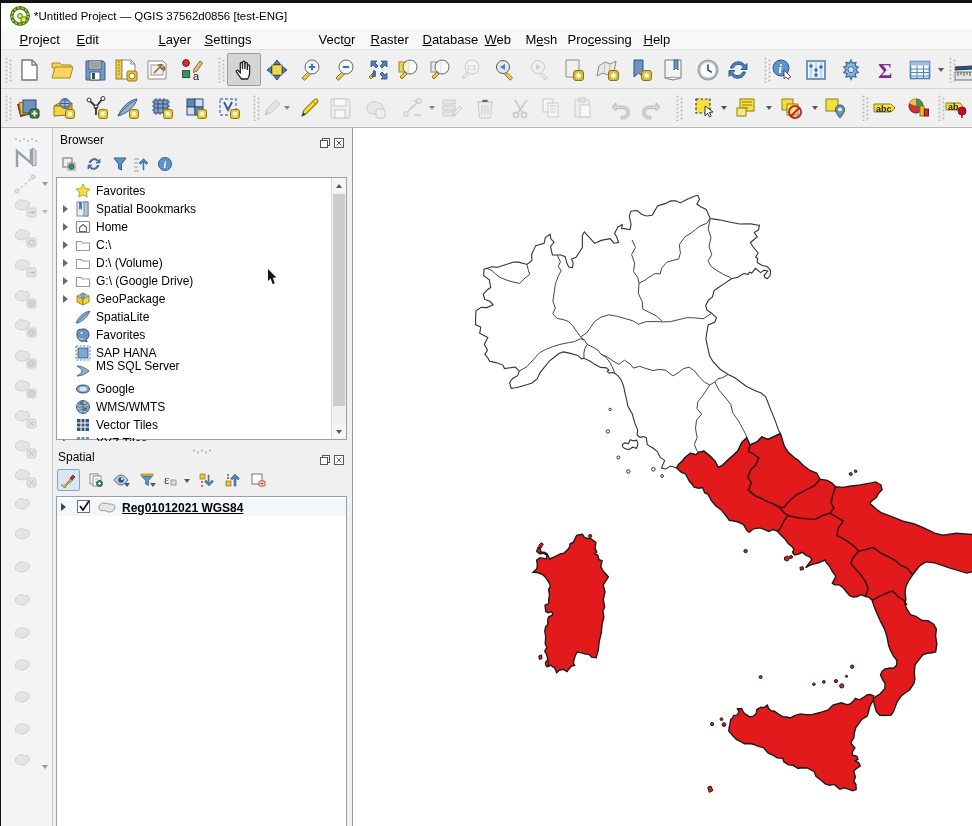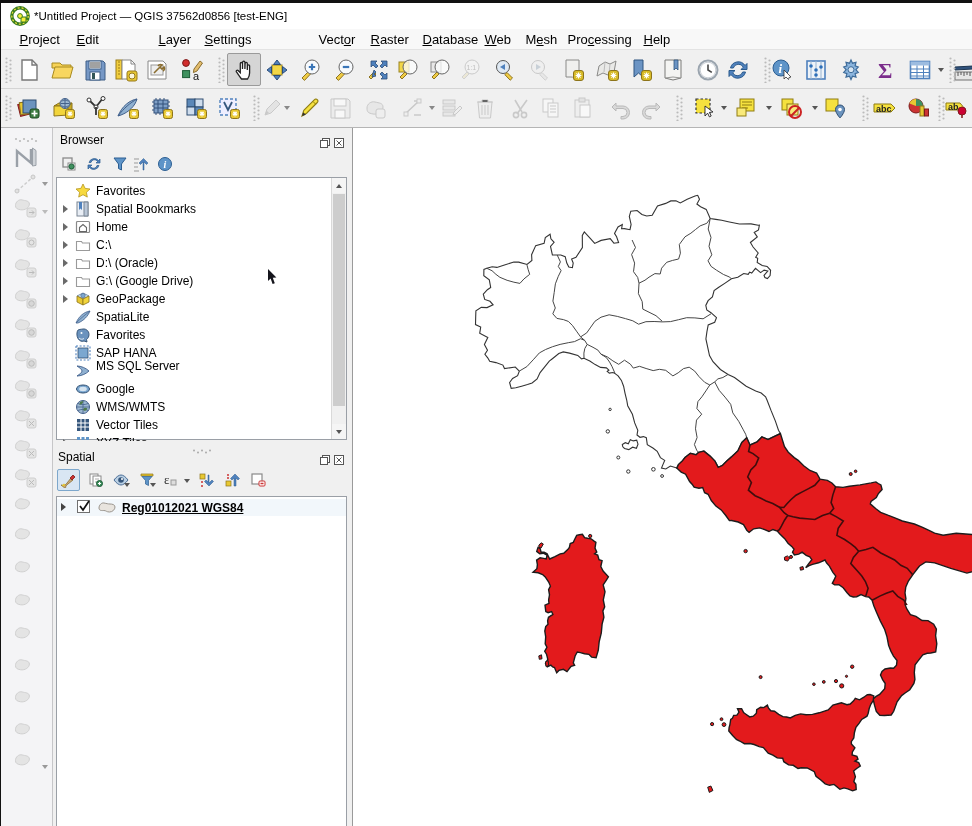--- a/index.html
+++ b/index.html
@@ -706,21 +706,21 @@
 <div class="titem" style="left:96px;top:220px">Home</div>
 <div style="position:absolute;left:63px;top:223px;width:0;height:0;border-top:4px solid transparent;border-bottom:4px solid transparent;border-left:5px solid #6a6a6a"></div>
 <div class="ic" style="left:75px;top:237px;width:16px;height:16px"><svg width="16" height="16" viewBox="0 0 16 16">
       <path d="M1.5 4.5h5l1 1.5h7v7.5h-13z" fill="#fff" stroke="#9a9a9a" stroke-width="1.1"></path>
     </svg></div>
 <div class="titem" style="left:96px;top:238px">C:\</div>
 <div style="position:absolute;left:63px;top:241px;width:0;height:0;border-top:4px solid transparent;border-bottom:4px solid transparent;border-left:5px solid #6a6a6a"></div>
 <div class="ic" style="left:75px;top:255px;width:16px;height:16px"><svg width="16" height="16" viewBox="0 0 16 16">
       <path d="M1.5 4.5h5l1 1.5h7v7.5h-13z" fill="#fff" stroke="#9a9a9a" stroke-width="1.1"></path>
     </svg></div>
-<div class="titem" style="left:96px;top:256px">D:\ (Oracle)</div>
+<div class="titem" style="left:96px;top:256px">D:\ (Volume)</div>
 <div style="position:absolute;left:63px;top:259px;width:0;height:0;border-top:4px solid transparent;border-bottom:4px solid transparent;border-left:5px solid #6a6a6a"></div>
 <div class="ic" style="left:75px;top:273px;width:16px;height:16px"><svg width="16" height="16" viewBox="0 0 16 16">
       <path d="M1.5 4.5h5l1 1.5h7v7.5h-13z" fill="#fff" stroke="#9a9a9a" stroke-width="1.1"></path>
     </svg></div>
 <div class="titem" style="left:96px;top:274px">G:\ (Google Drive)</div>
 <div style="position:absolute;left:63px;top:277px;width:0;height:0;border-top:4px solid transparent;border-bottom:4px solid transparent;border-left:5px solid #6a6a6a"></div>
 <div class="ic" style="left:75px;top:291px;width:16px;height:16px"><svg width="16" height="16" viewBox="0 0 16 16">
       <path d="M2 5l6-3 6 3-6 3z" fill="#dce8f2" stroke="#5b7a99" stroke-width=".8"></path>
       <circle cx="8" cy="4.6" r="2.2" fill="#7ba7d0" stroke="#44618a" stroke-width=".6"></circle>
       <path d="M2 5v6l6 3V8z" fill="#e8c832" stroke="#8d741b" stroke-width=".8"></path>

